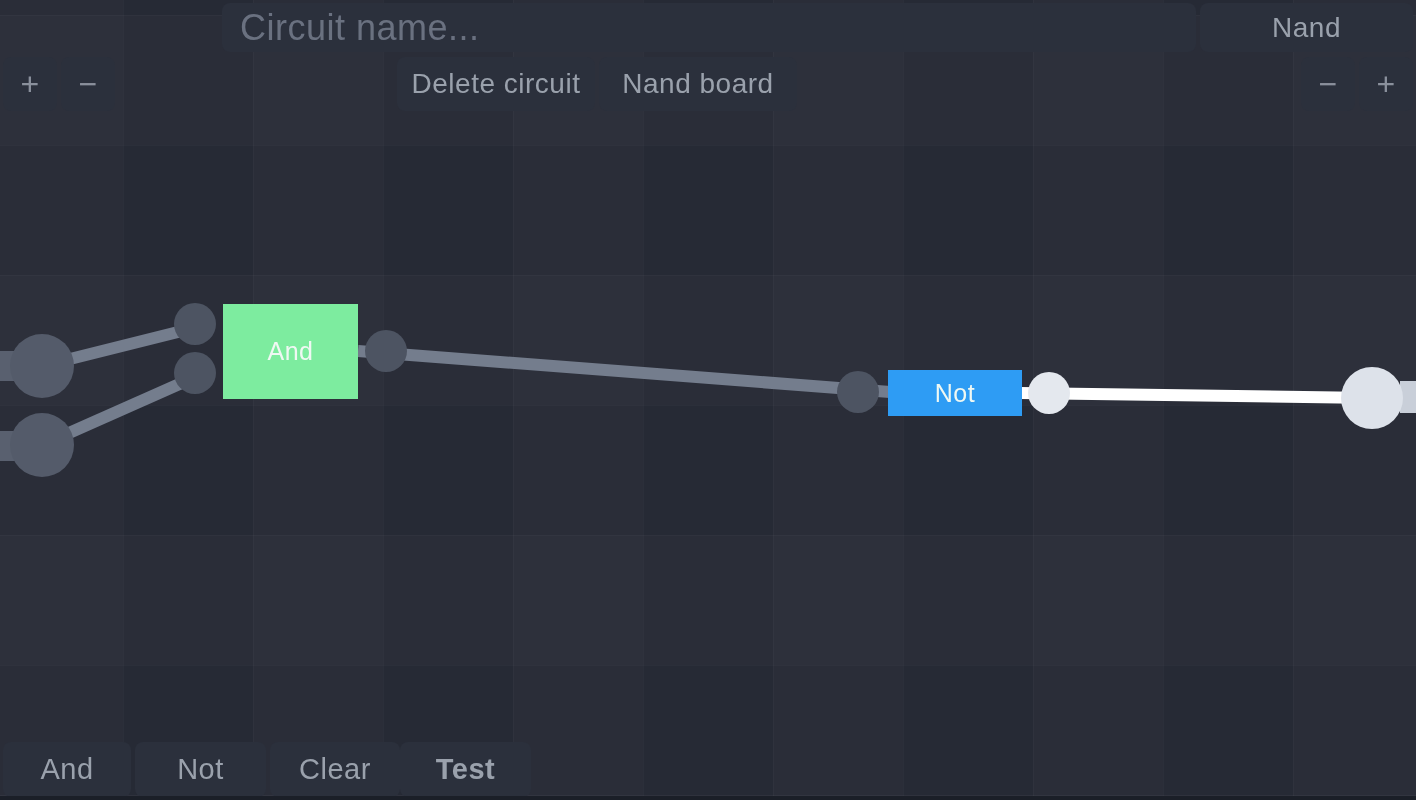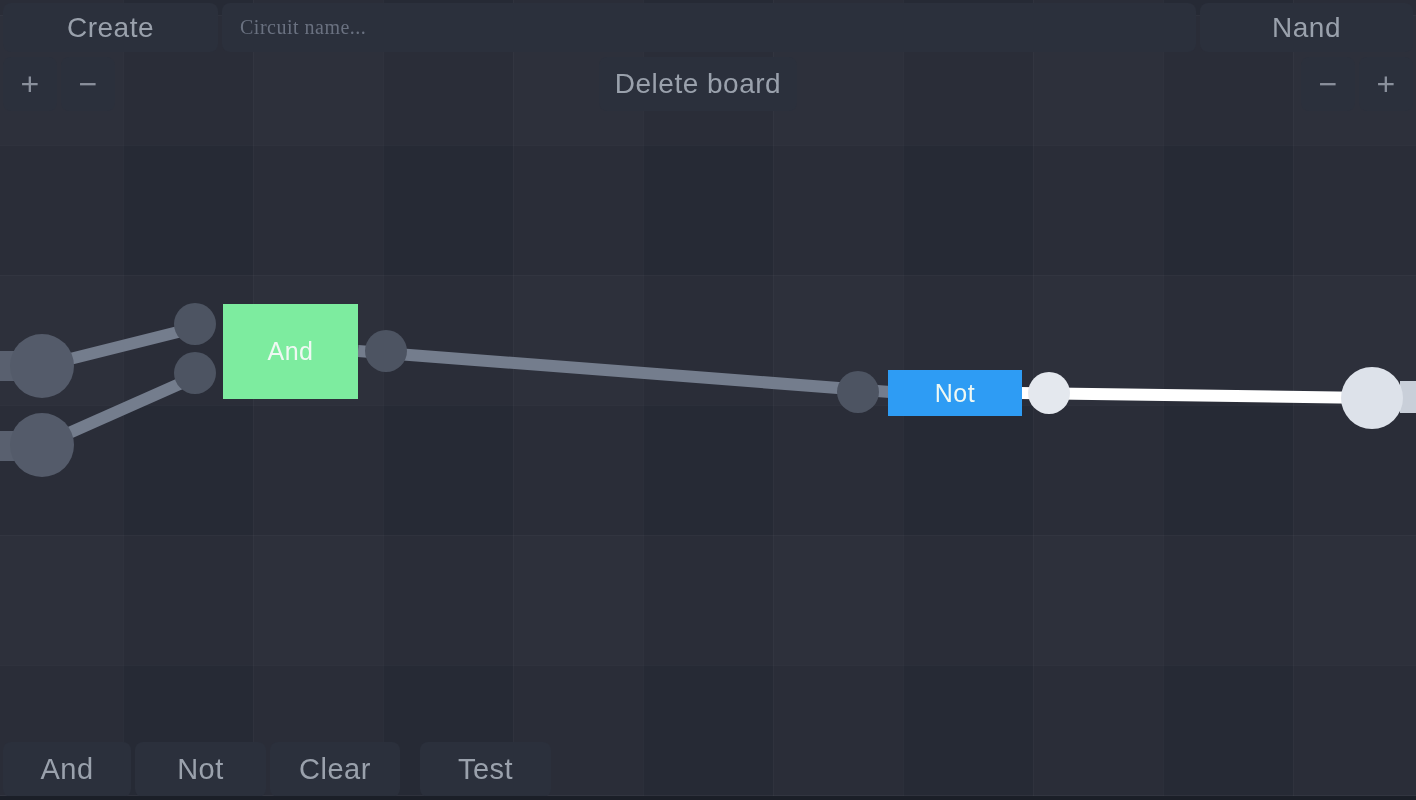--- a/index.html
+++ b/index.html
@@ -18,22 +18,22 @@
   .btn{
     position:absolute;display:flex;align-items:center;justify-content:center;
     background:var(--panel);color:var(--panel-text);
     border:none;border-radius:8px;font-size:28px;letter-spacing:0.5px;
     font-family:"Liberation Sans", sans-serif;cursor:pointer;box-sizing:border-box;
   }
   .sq{width:54px;height:54px;font-size:32px;color:#8a909c;font-weight:300;}
   .name-input{
     position:absolute;left:222px;top:3px;width:974px;height:49px;
     background:var(--panel);border:none;border-radius:8px;box-sizing:border-box;
-    color:#aab0bb;font-size:20px;letter-spacing:0.5px;padding:0 18px;
-    font-family:Liberation Serif, serif;outline:none;
+    color:#aab0bb;font-size:36px;letter-spacing:0.5px;padding:0 18px;
+    font-family:Liberation Sans, sans-serif;outline:none;
   }
   .name-input::placeholder{color:var(--placeholder);}
   .canvas-svg{position:absolute;left:0;top:0;}
   .gate{
     position:absolute;display:flex;align-items:center;justify-content:center;
     color:var(--gate-label);font-size:25px;letter-spacing:0.5px;cursor:pointer;
   }
   .gate-and{left:223px;top:304px;width:135px;height:95px;background:var(--gate-and);}
   .gate-not{left:888px;top:370px;width:134px;height:46px;background:var(--gate-not);}
   .palette-btn{height:55px;top:742px;font-size:29px;}
@@ -46,21 +46,21 @@
   .zl-minus{left:61px;top:57px;}
   .delete-btn{left:397px;top:57px;width:198px;height:54px;}
   .clear-btn{left:599px;top:57px;width:198px;height:54px;}
   .open-btn{left:823px;top:57px;width:197px;height:54px;}
   .zr-minus{left:1301px;top:57px;}
   .zr-plus{left:1359px;top:57px;}
   
   .pal-and{left:3px;width:128px;}
   .pal-not{left:135px;width:131px;}
   .pal-nand{left:270px;width:130px;}
-  .pal-test{left:420px;width:131px;}
+  .pal-test{left:400px;width:131px;font-weight:bold;}
 </style>
 </head>
 <body>
 
 <div class="app">
 
   <svg class="canvas-svg" width="1416" height="800" viewBox="0 0 1416 800">
 
     <rect x="0" y="351" width="44" height="30" fill="#59606f"></rect>
     <rect x="0" y="431" width="44" height="30" fill="#59606f"></rect>
@@ -82,27 +82,27 @@
     <circle cx="1049" cy="393" r="21" fill="#e4e8ee"></circle>
   </svg>
 
   <div class="gate gate-and">
     <span>And</span>
   </div>
   <div class="gate gate-not">
     <span>Not</span>
   </div>
 
-  <button class="btn create-btn">Create</button>
   <input class="name-input" type="text" placeholder="Circuit name..." style="">
   <button class="btn menu-btn">Nand</button>
 
   <button class="btn sq zl-plus">+</button>
   <button class="btn sq zl-minus">−</button>
-  <button class="btn clear-btn">Delete board</button>
+  <button class="btn delete-btn">Delete circuit</button>
+  <button class="btn clear-btn">Nand board</button>
   <button class="btn sq zr-minus">−</button>
   <button class="btn sq zr-plus">+</button>
 
   <button class="btn palette-btn pal-and">And</button>
   <button class="btn palette-btn pal-not">Not</button>
   <button class="btn palette-btn pal-nand">Clear</button>
   <button class="btn palette-btn pal-test">Test</button>
 
   <div class="bottom-strip"></div>
 </div>

